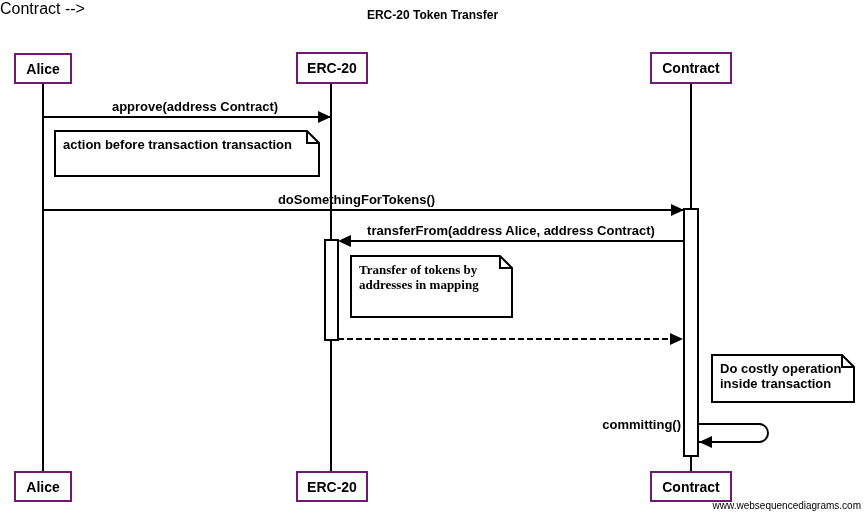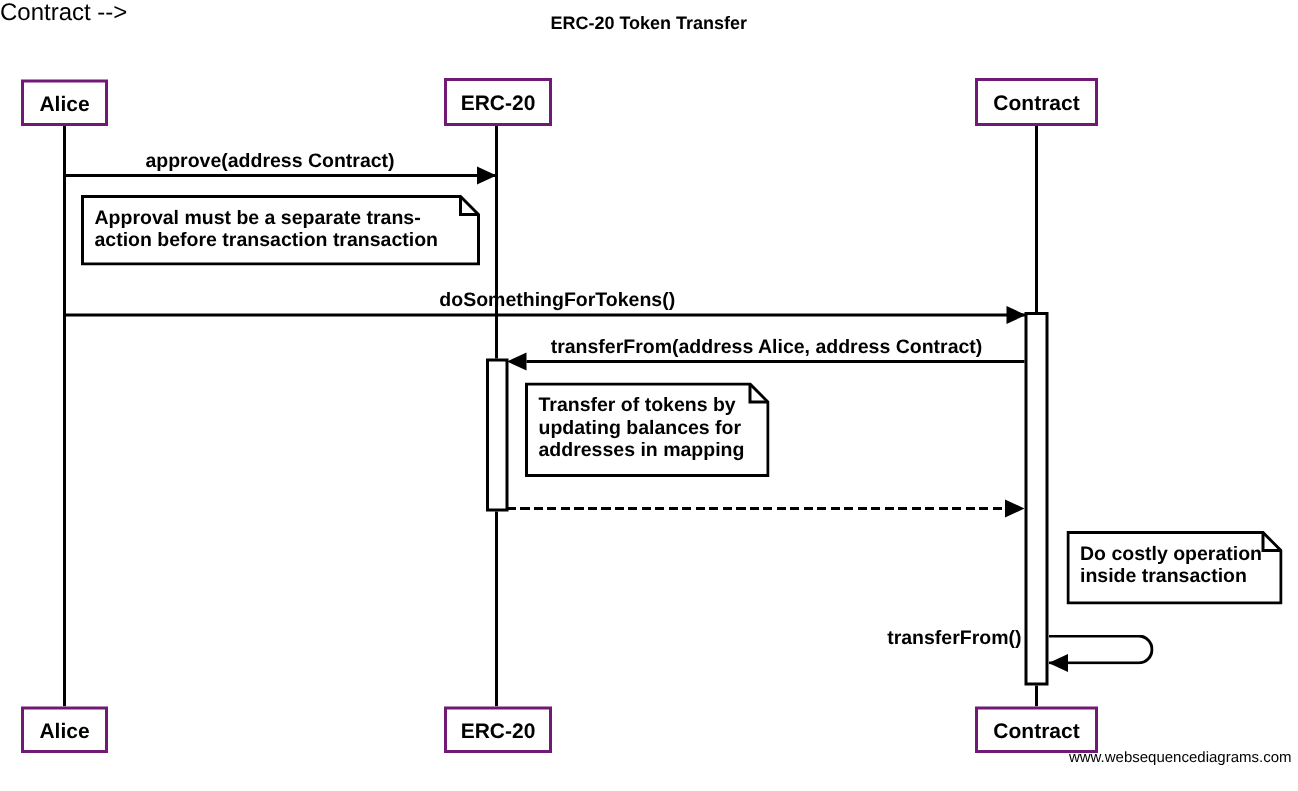--- a/index.html
+++ b/index.html
@@ -43,55 +43,53 @@
 <div class="abs actor" style="left:14px; top:53px; width:58px; height:31px;">Alice</div>
 <div class="abs actor" style="left:296px; top:52px; width:72px; height:32px;">ERC-20</div>
 <div class="abs actor" style="left:650px; top:52px; width:82px; height:32px;">Contract</div>
 
 
 <div class="abs actor" style="left:14px; top:471px; width:58px; height:31px;">Alice</div>
 <div class="abs actor" style="left:296px; top:471px; width:72px; height:31px;">ERC-20</div>
 <div class="abs actor" style="left:650px; top:471px; width:82px; height:31px;">Contract</div>
 
 
-<div class="abs mlabel" style="left:36px; top:99px; width:288px;">approve(address Contract)</div>
+<div class="abs mlabel" style="left:51px; top:99px; width:288px;">approve(address Contract)</div>
 <div class="abs mline" style="left:43px; top:116px; width:288px;"></div>
 <div class="abs ah ah-r" style="left:318px; top:111px;"></div>
 
 
 <div class="abs note" style="left:54px; top:130px; width:266px; height:47px;">
   <svg width="266" height="47">
     <path d="M1 1 H253 L265 13 V46 H1 Z" fill="#ffffff" stroke="#000000" stroke-width="2"></path>
     <path d="M253 1 V13 H265" fill="none" stroke="#000000" stroke-width="2"></path>
   </svg>
   <div class="note-text">
-    <div>Approval must be a separate trans-</div>
     <div>action before transaction transaction</div>
   </div>
 </div>
 
 
-<div class="abs mlabel" style="left:51px; top:192px; width:641px;">doSomethingForTokens()</div>
+<div class="abs mlabel" style="left:36px; top:192px; width:641px;">doSomethingForTokens()</div>
 <div class="abs mline" style="left:43px; top:209px; width:641px;"></div>
 <div class="abs ah ah-r" style="left:671px; top:204px;"></div>
 
 
 <div class="abs mlabel" style="left:338px; top:223px; width:346px;">transferFrom(address Alice, address Contract)</div>
 <div class="abs mline" style="left:351px; top:240px; width:332px;"></div>
 <div class="abs ah ah-l" style="left:338px; top:235px;"></div>
 
 
-<div class="abs note" style="left:350px; top:255px; width:163px; height:63px;">
+<div class="abs note" style="left:350px; top:255px; width:163px; height:63px;font-family:Liberation Serif, serif;">
   <svg width="163" height="63">
     <path d="M1 1 H150 L162 13 V62 H1 Z" fill="#ffffff" stroke="#000000" stroke-width="2"></path>
     <path d="M150 1 V13 H162" fill="none" stroke="#000000" stroke-width="2"></path>
   </svg>
   <div class="note-text">
     <div>Transfer of tokens by</div>
-    <div>updating balances for</div>
     <div>addresses in mapping</div>
   </div>
 </div>
 
  Contract --&gt;
 <div class="abs mline-dashed" style="left:338px; top:338px; width:333px;"></div>
 <div class="abs ah ah-r" style="left:670px; top:333px;"></div>
 
 
 <div class="abs note" style="left:711px; top:354px; width:144px; height:49px;padding-left:20px;">
@@ -99,21 +97,21 @@
     <path d="M1 1 H131 L143 13 V48 H1 Z" fill="#ffffff" stroke="#000000" stroke-width="2"></path>
     <path d="M131 1 V13 H143" fill="none" stroke="#000000" stroke-width="2"></path>
   </svg>
   <div class="note-text">
     <div>Do costly operation</div>
     <div>inside transaction</div>
   </div>
 </div>
 
 
-<div class="abs mlabel" style="left:520px; top:417px; width:161px; text-align:right;">transferFrom()</div>
+<div class="abs mlabel" style="left:520px; top:417px; width:161px; text-align:right;">committing()</div>
 <div class="abs loop" style="left:699px; top:423px; width:70px; height:20px;"></div>
 <div class="abs ah ah-l" style="left:699px; top:436px;"></div>
 
 
 <div class="abs footer">www.websequencediagrams.com</div>
 
 
 
 
 </body></html>

